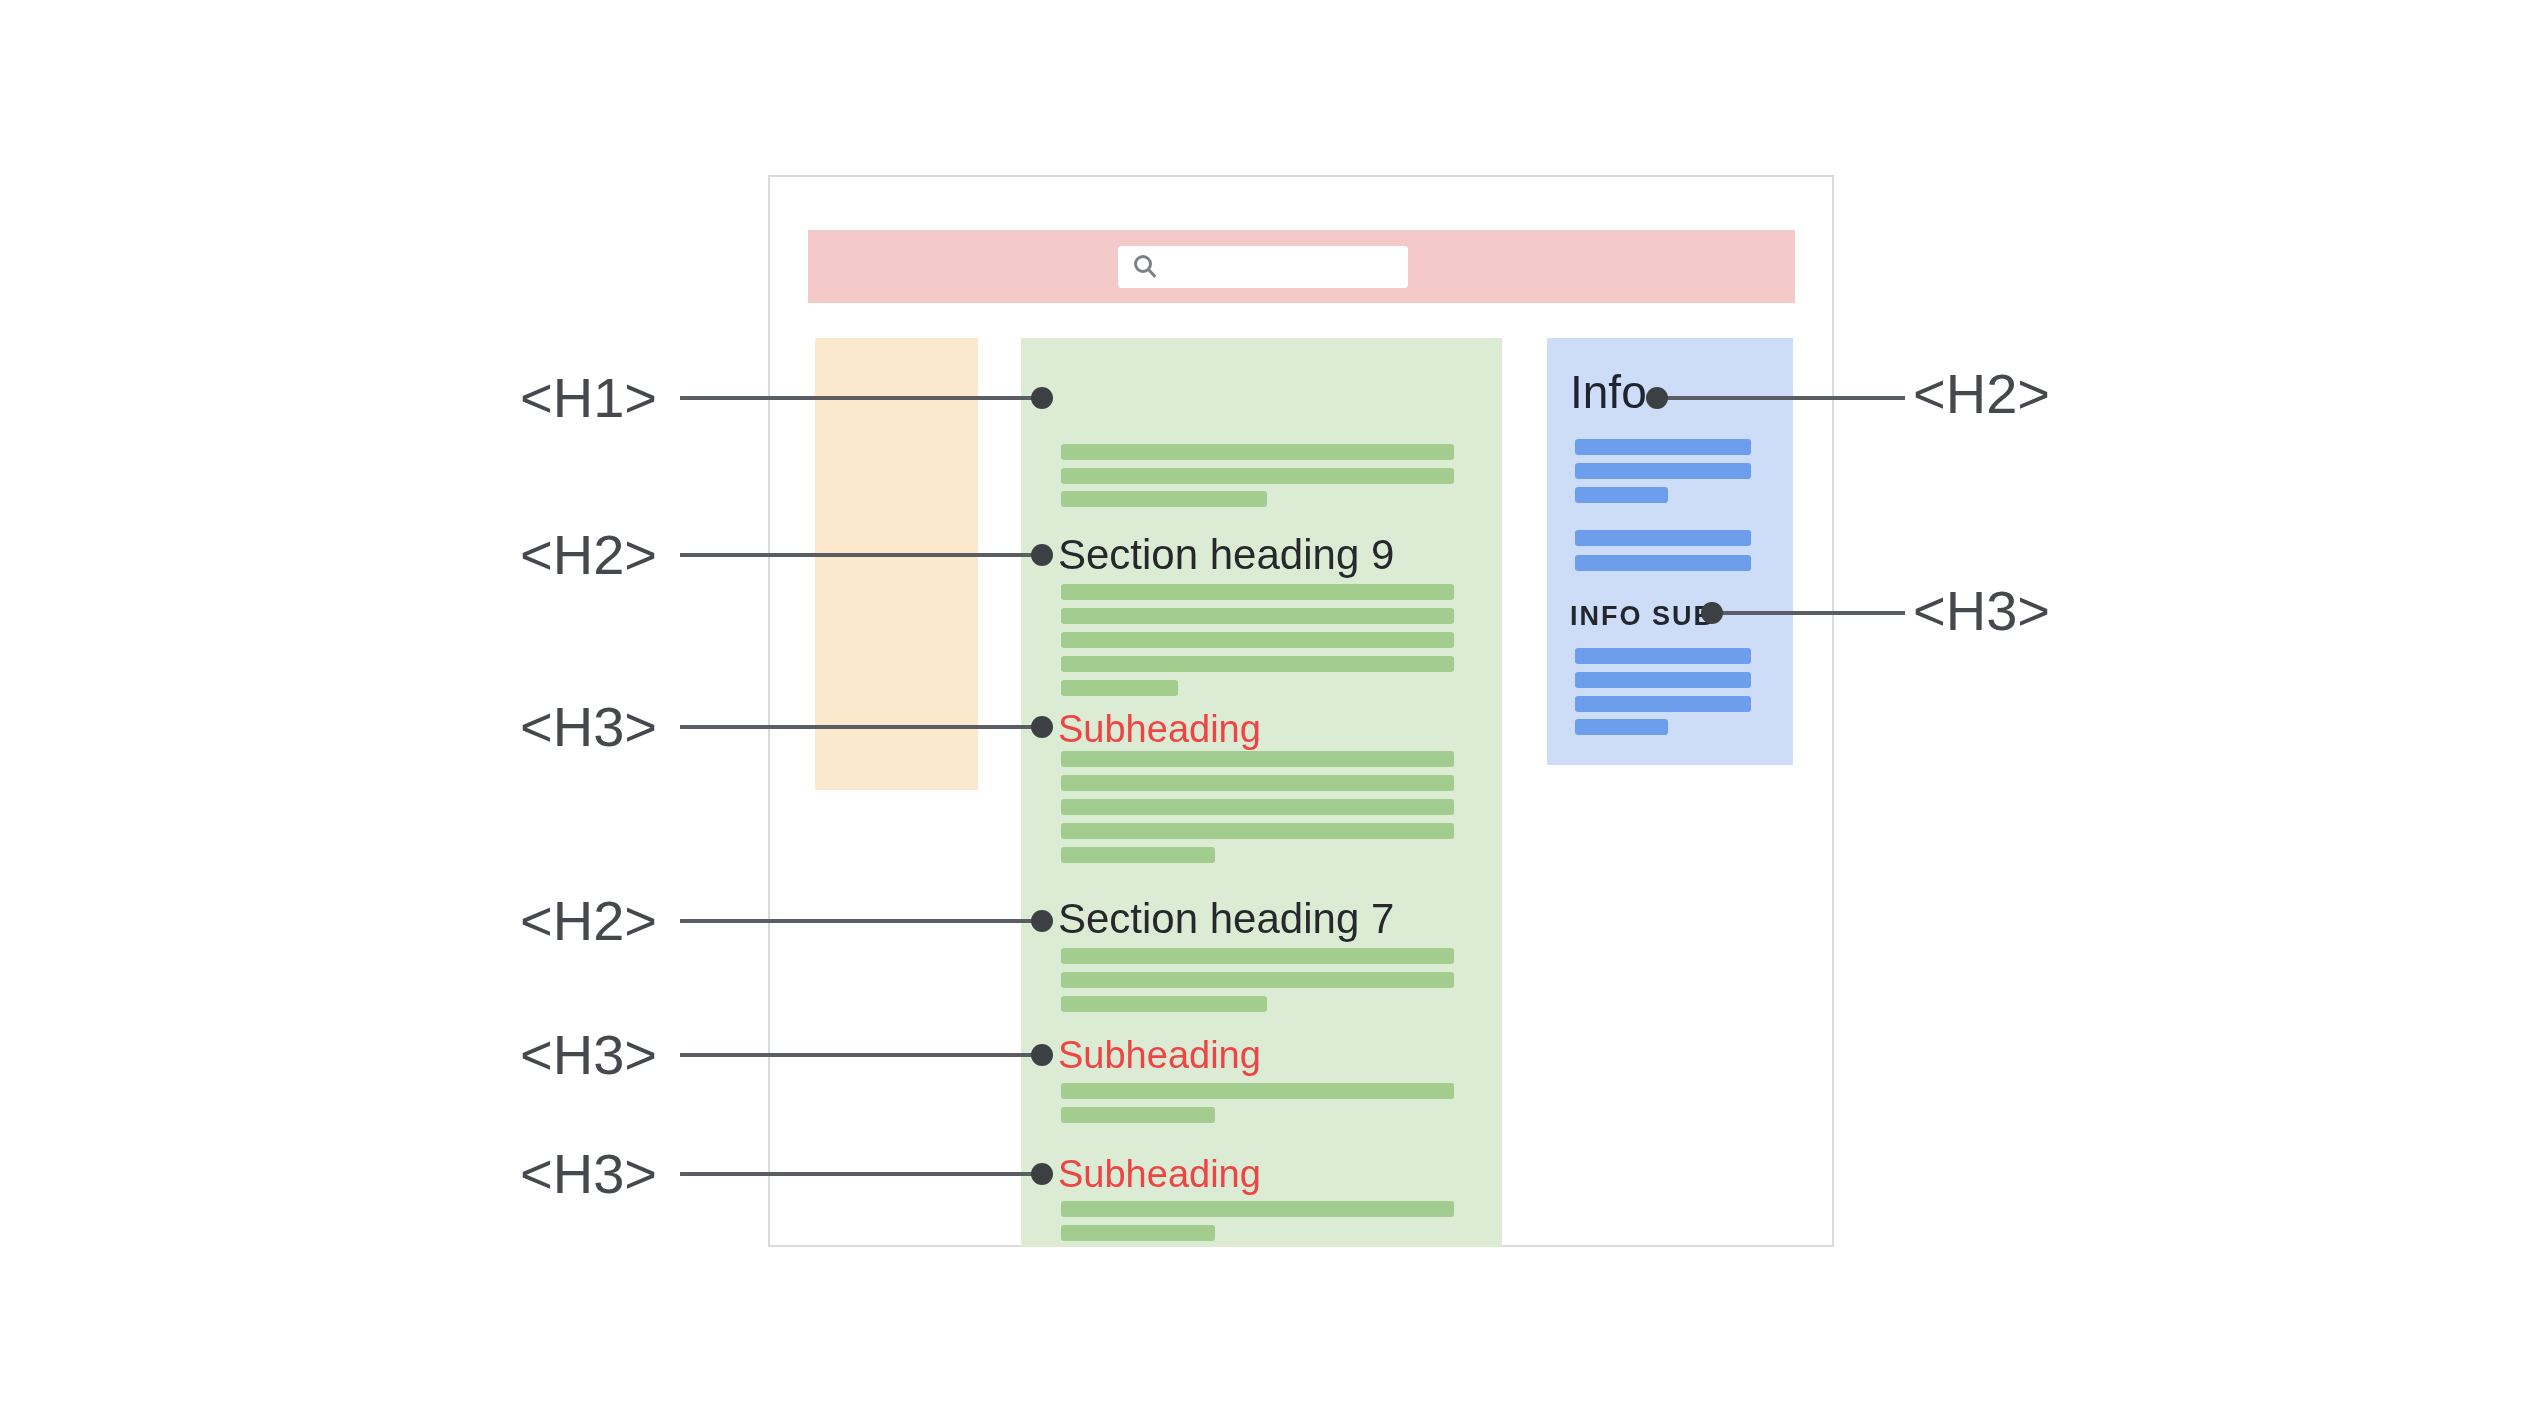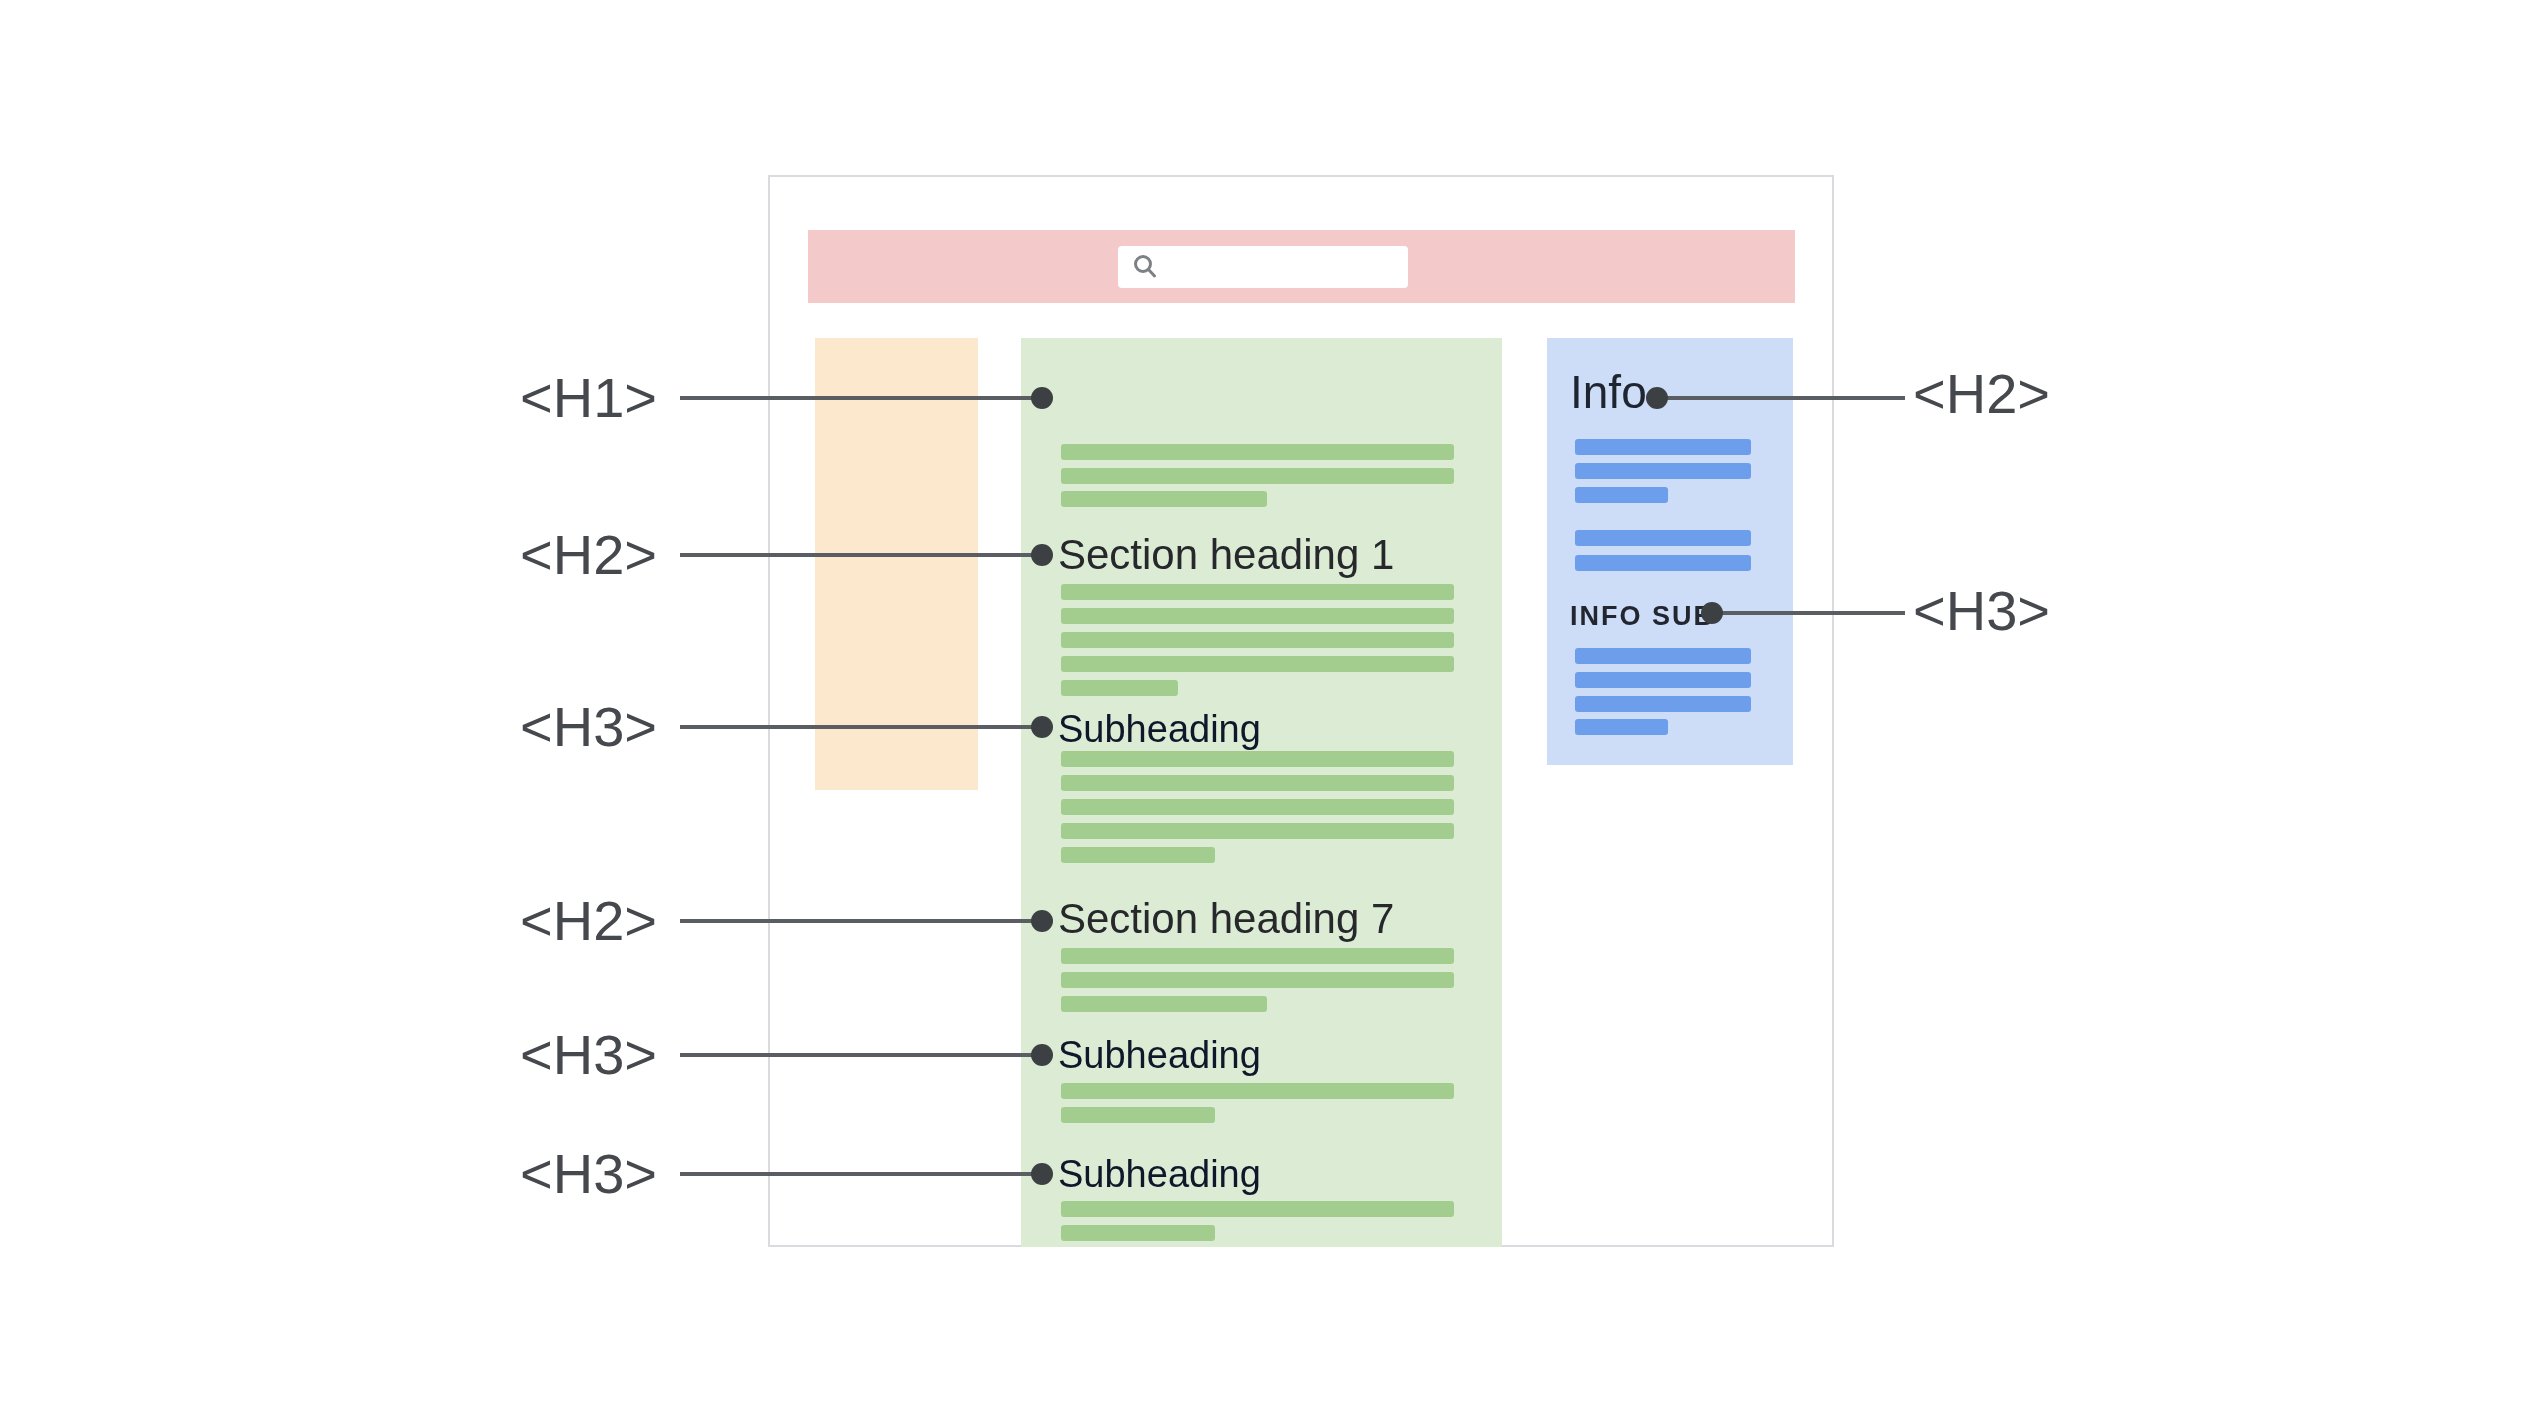--- a/index.html
+++ b/index.html
@@ -19,21 +19,21 @@
 
   
   .bar{position:absolute;height:16px;border-radius:3px;}
   .bar.g{background:var(--main-green-bar,#a2cd8e);}
   .bar.b{background:var(--info-blue-bar,#6d9eeb);}
 
   
   .htext{position:absolute;transform:translateY(-50%);white-space:nowrap;color:#202124;line-height:1;}
   .t-title{left:1058px;top:397px;font-size:54px;font-weight:bold;color:#17181a;}
   .t-section{left:1058px;font-size:42px;color:#26282c;}
-  .t-sub{left:1058px;font-size:38px;color:#0f172a;}
+  .t-sub{left:1058px;font-size:38px;color:#ef4444;}
   .t-info{left:1570px;top:392px;font-size:46px;color:#1e2531;}
   .t-infosub{left:1570px;top:616px;font-size:27px;font-weight:600;letter-spacing:2px;color:#23262e;}
 
   
   .conn-line{position:absolute;height:4px;background:#5a5e63;}
   .conn-dot{position:absolute;width:22px;height:22px;border-radius:50%;background:#3d4043;}
   .tag{position:absolute;transform:translateY(-50%);font-size:56px;font-weight:500;
        color:#45484d;white-space:nowrap;line-height:1;}
   .tag.l{left:520px;width:132px;text-align:right;}
   .tag.r{left:1913px;}
@@ -54,21 +54,21 @@
         <circle cx="13" cy="12" r="7.5" fill="none" stroke="#7d8186" stroke-width="3"></circle>
         <line x1="18.5" y1="17.5" x2="24.5" y2="24" stroke="#7d8186" stroke-width="3" stroke-linecap="round"></line>
       </svg>
     </span>
   </div>
 
   <div class="abs sidebar"></div>
   <div class="abs main"></div>
   <div class="abs infobox"></div>
 
-  <div class="htext t-section" style="top:555px">Section heading 1</div>
+  <div class="htext t-section" style="top:555px">Section heading 9</div>
   <div class="htext t-sub" style="top:729px">Subheading</div>
   <div class="htext t-section" style="top:919px">Section heading 7</div>
   <div class="htext t-sub" style="top:1055px">Subheading</div>
   <div class="htext t-sub" style="top:1174px">Subheading</div>
 
   <div class="htext t-info">Info</div>
   <div class="htext t-infosub">INFO SUB</div>
 
   <div class="bar g" style="left:1061px;top:444px;width:393px"></div>
   <div class="bar g" style="left:1061px;top:468px;width:393px"></div>

